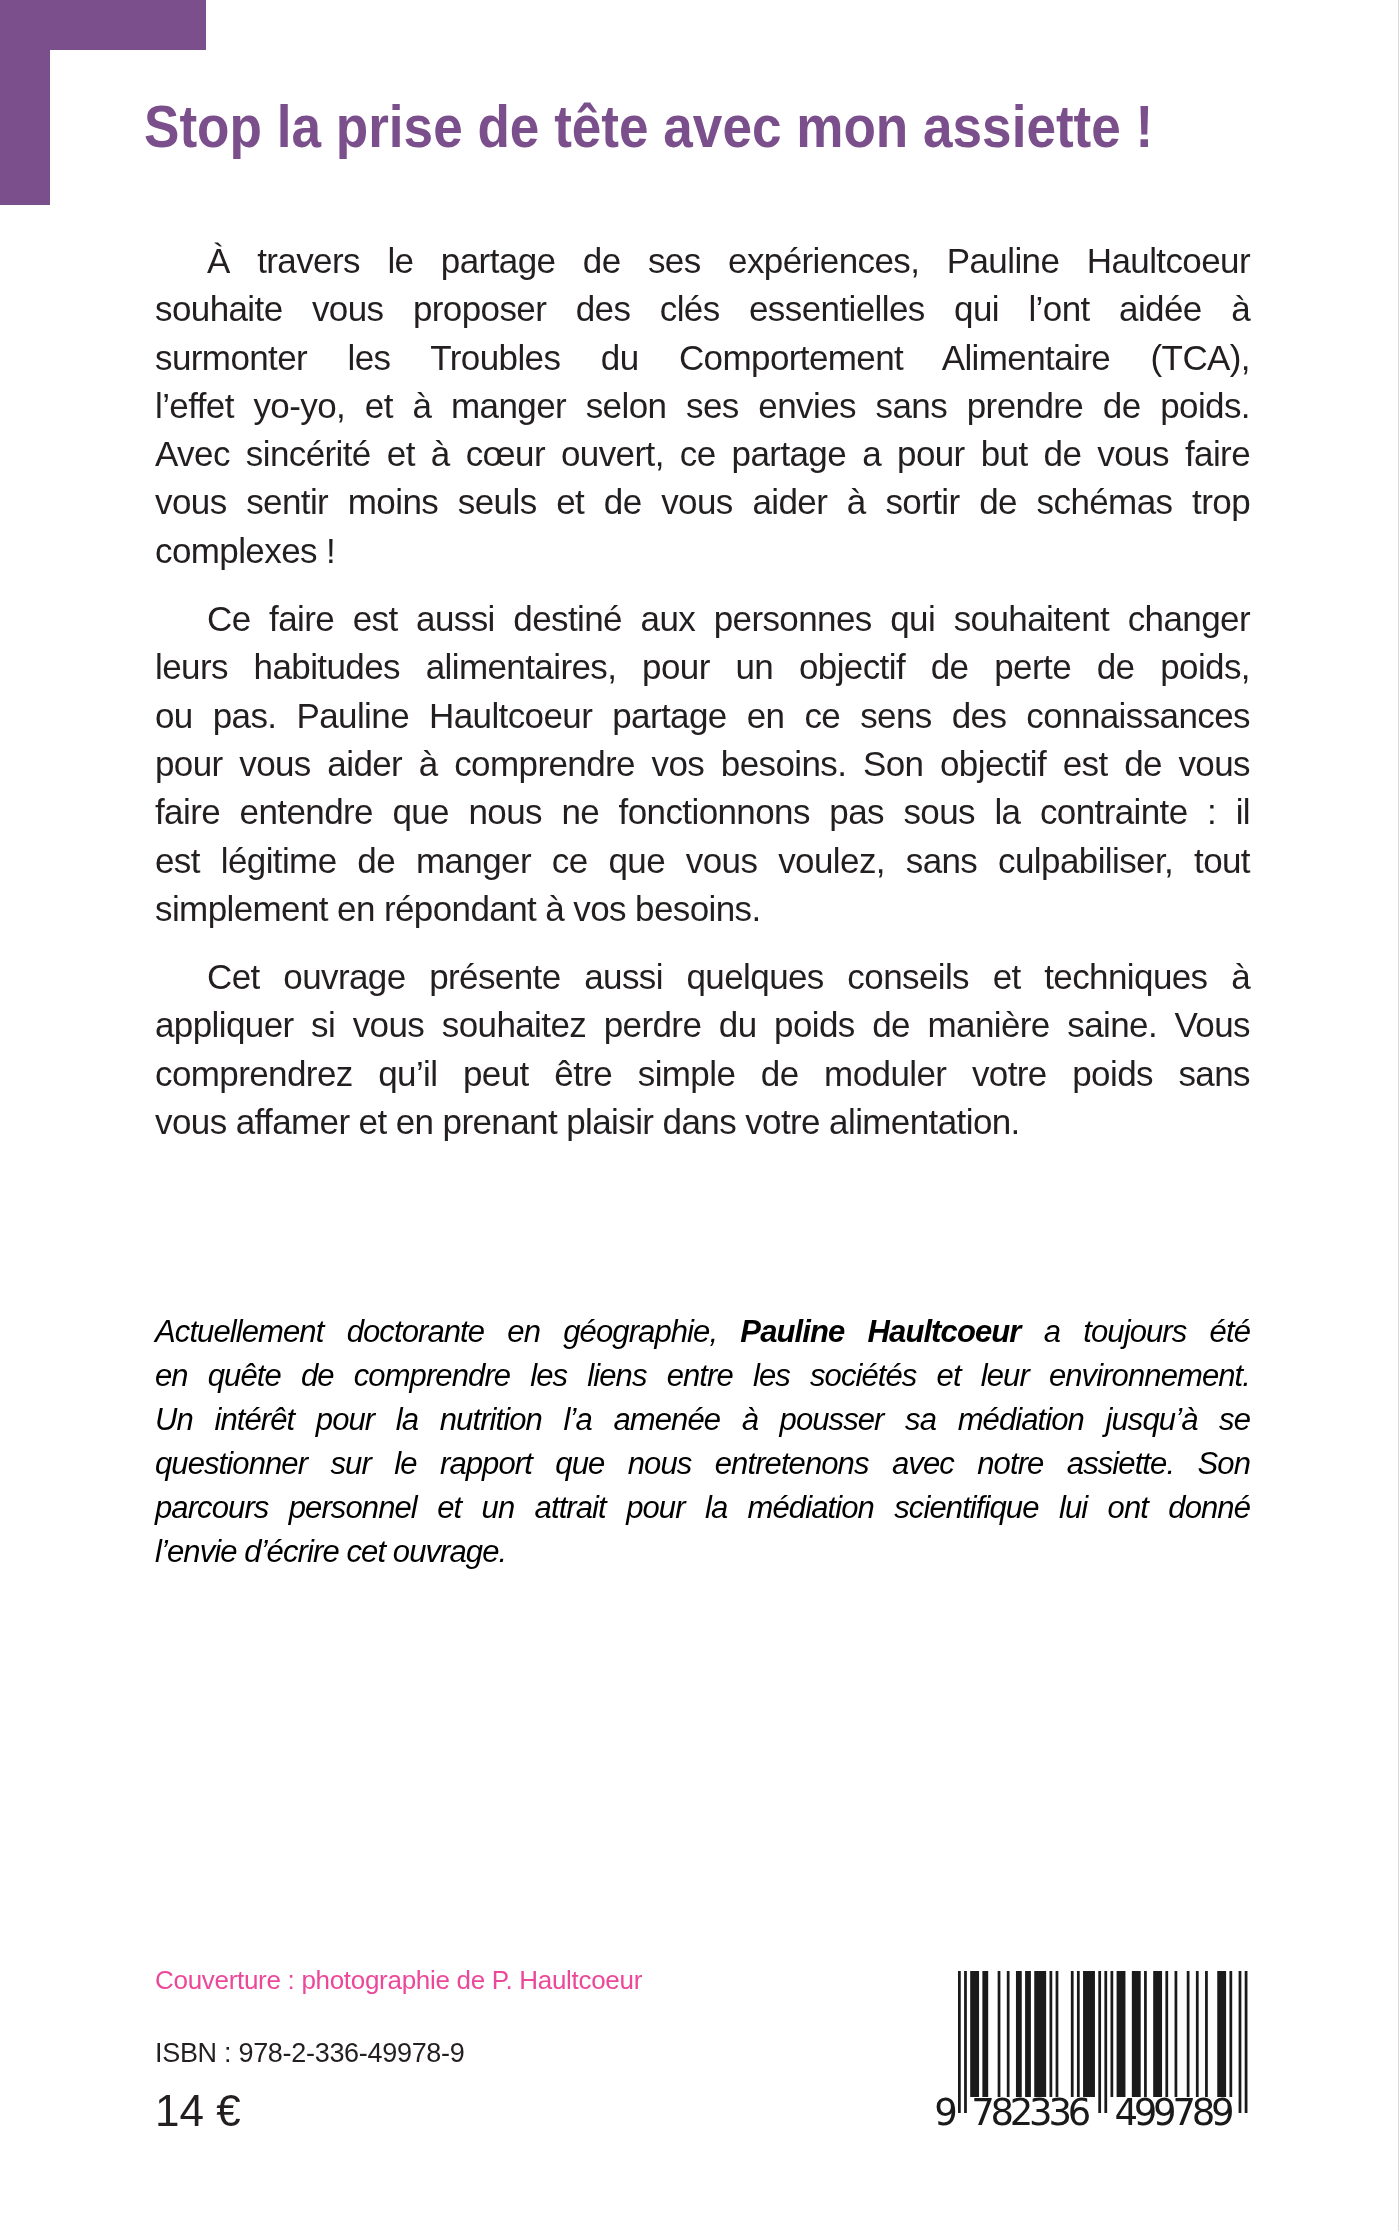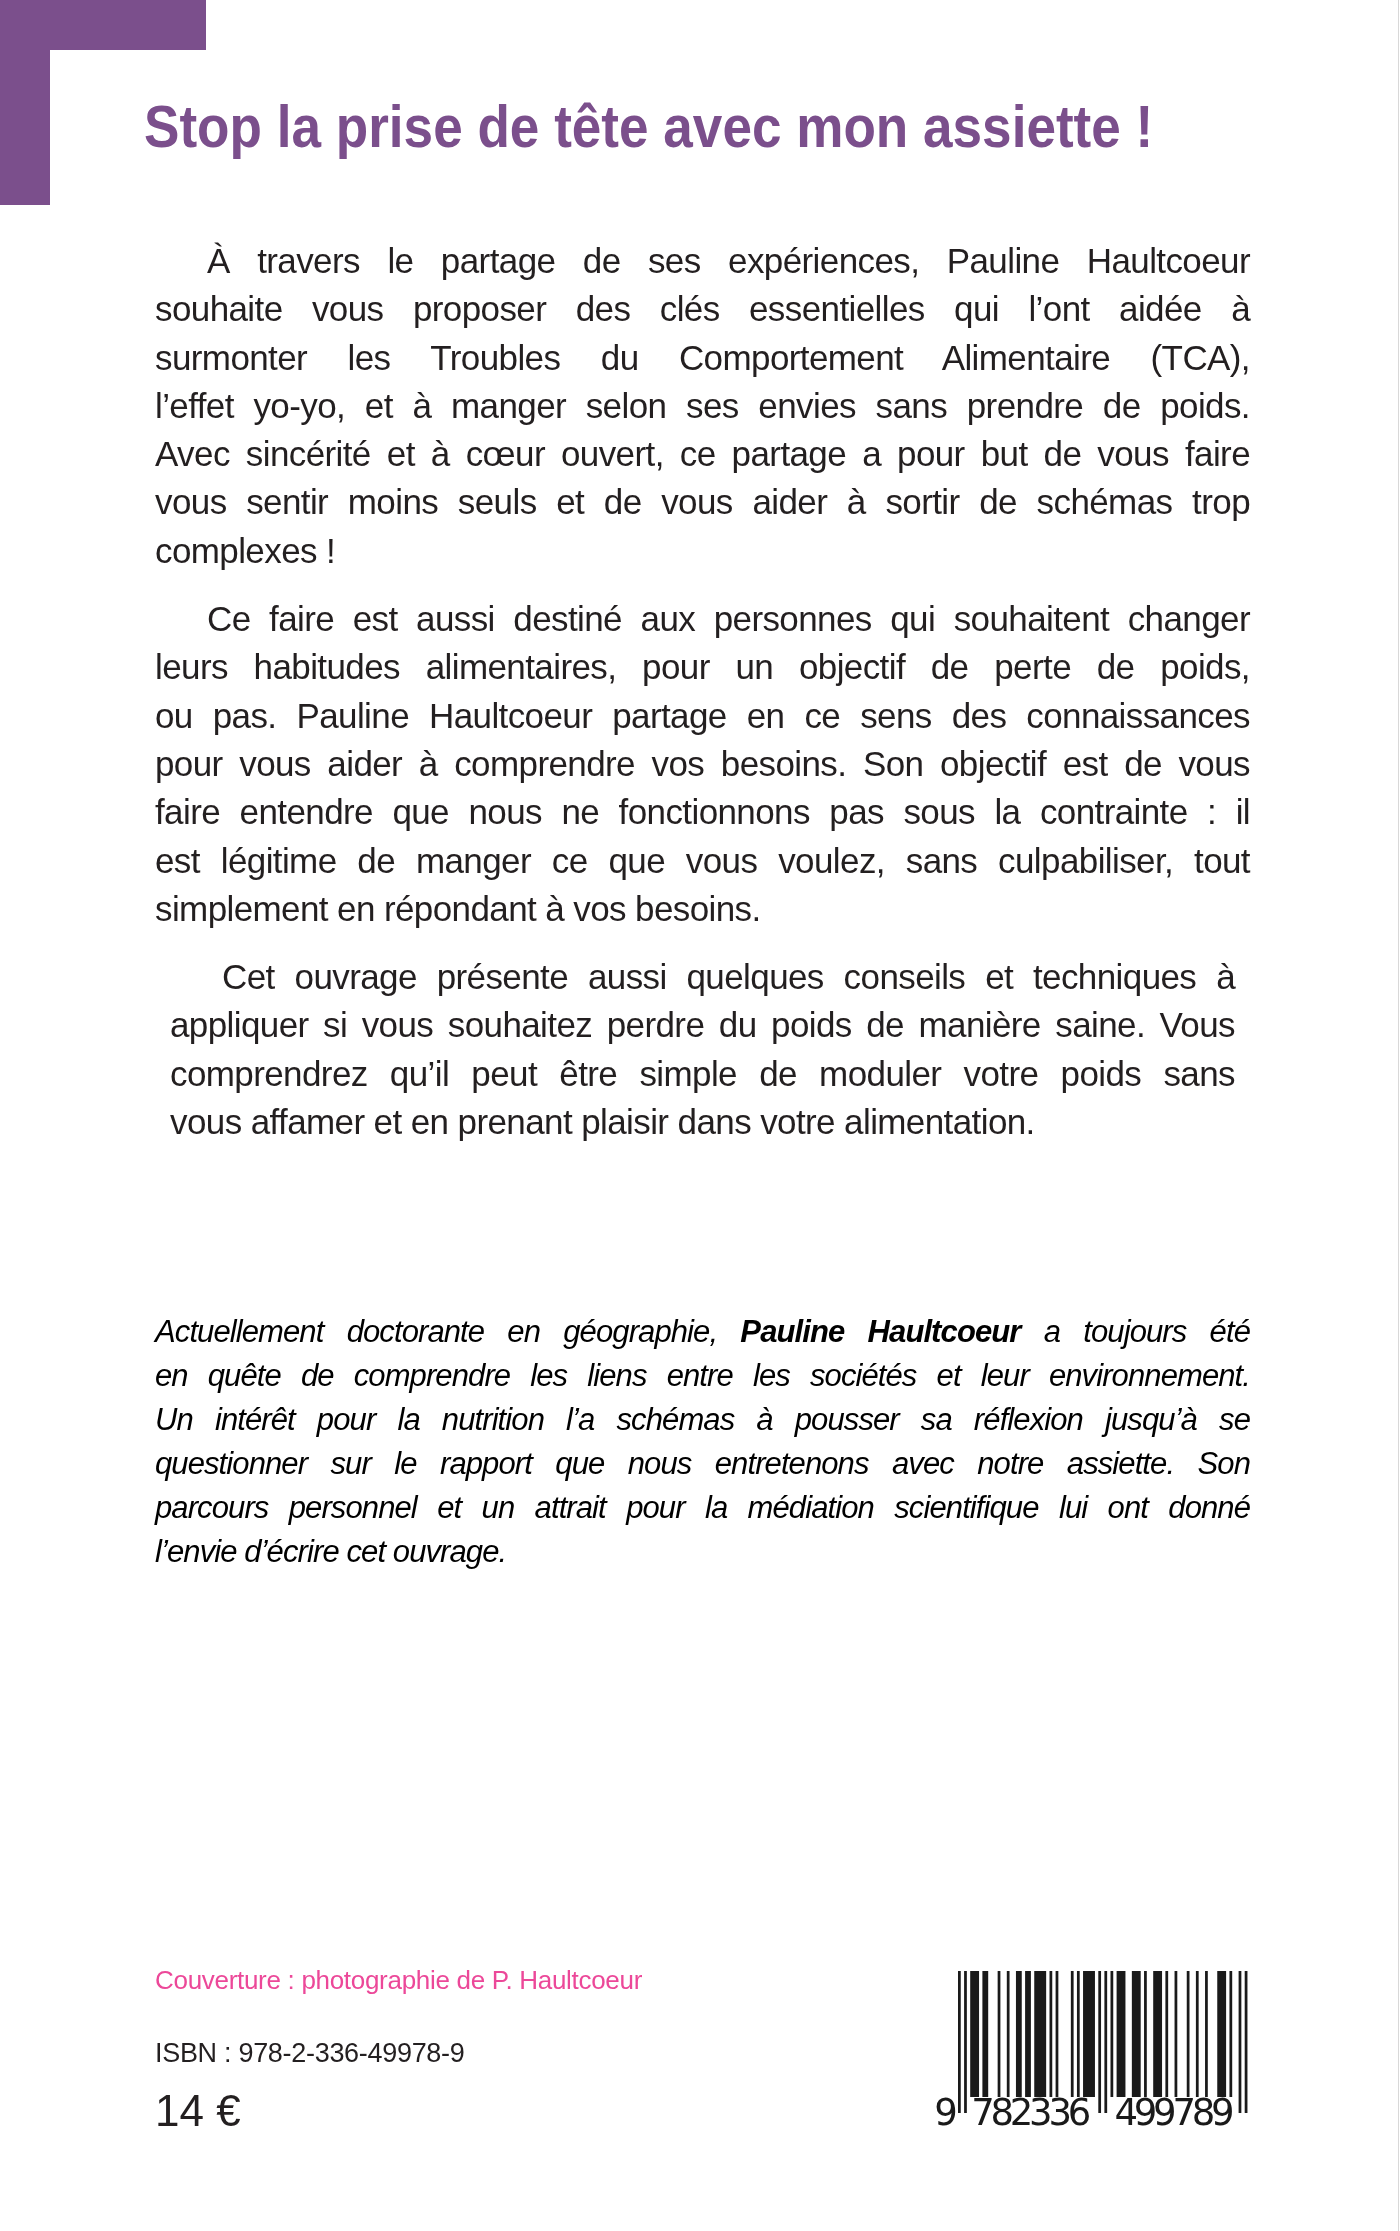--- a/index.html
+++ b/index.html
@@ -69,32 +69,32 @@
       </p>
       <p style="text-indent: 0px; margin: 0px 0px 20px;">
         <span class="line first">Ce faire est aussi destiné aux personnes qui souhaitent changer</span>
         <span class="line">leurs habitudes alimentaires, pour un objectif de perte de poids,</span>
         <span class="line">ou pas. Pauline Haultcoeur partage en ce sens des connaissances</span>
         <span class="line">pour vous aider à comprendre vos besoins. Son objectif est de vous</span>
         <span class="line">faire entendre que nous ne fonctionnons pas sous la contrainte : il</span>
         <span class="line">est légitime de manger ce que vous voulez, sans culpabiliser, tout</span>
         <span class="line last">simplement en répondant à vos besoins.</span>
       </p>
-      <p style="text-indent: 0px; margin: 15px;">
+      <p style="text-indent: 0px; margin: 0px;">
         <span class="line first">Cet ouvrage présente aussi quelques conseils et techniques à</span>
         <span class="line">appliquer si vous souhaitez perdre du poids de manière saine. Vous</span>
         <span class="line">comprendrez qu’il peut être simple de moduler votre poids sans</span>
         <span class="line last">vous affamer et en prenant plaisir dans votre alimentation.</span>
       </p>
     </div>
 
   <div class="bio" id="bio">
     <span class="line"><span>Actuellement doctorante en géographie, </span><b>Pauline Haultcoeur</b><span> a toujours été</span></span>
   <span class="line">en quête de comprendre les liens entre les sociétés et leur environnement.</span>
-      <span class="line">Un intérêt pour la nutrition l’a schémas à pousser sa réflexion jusqu’à se</span>
+      <span class="line">Un intérêt pour la nutrition l’a amenée à pousser sa médiation jusqu’à se</span>
       <span class="line">questionner sur le rapport que nous entretenons avec notre assiette. Son</span>
       <span class="line">parcours personnel et un attrait pour la médiation scientifique lui ont donné</span>
       <span class="line last">l’envie d’écrire cet ouvrage.</span>
     </div>
 
   <div class="footer-credit">Couverture : photographie de P. Haultcoeur</div>
   <div class="isbn">ISBN : 978-2-336-49978-9</div>
   <div class="price">14 €</div>
 
   <div class="barcode">

